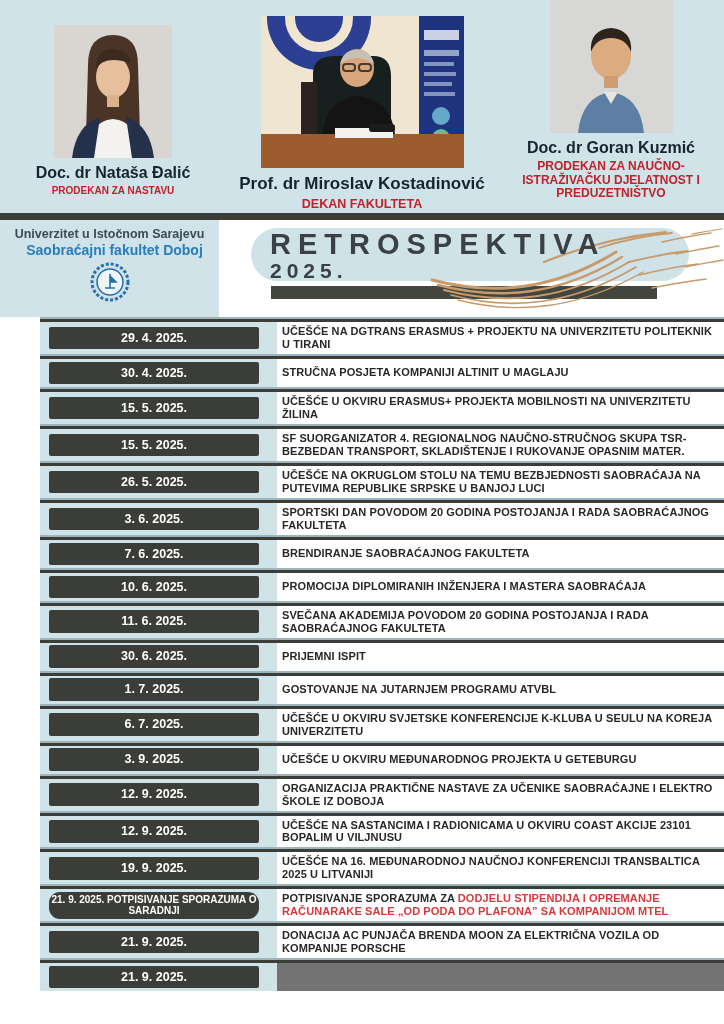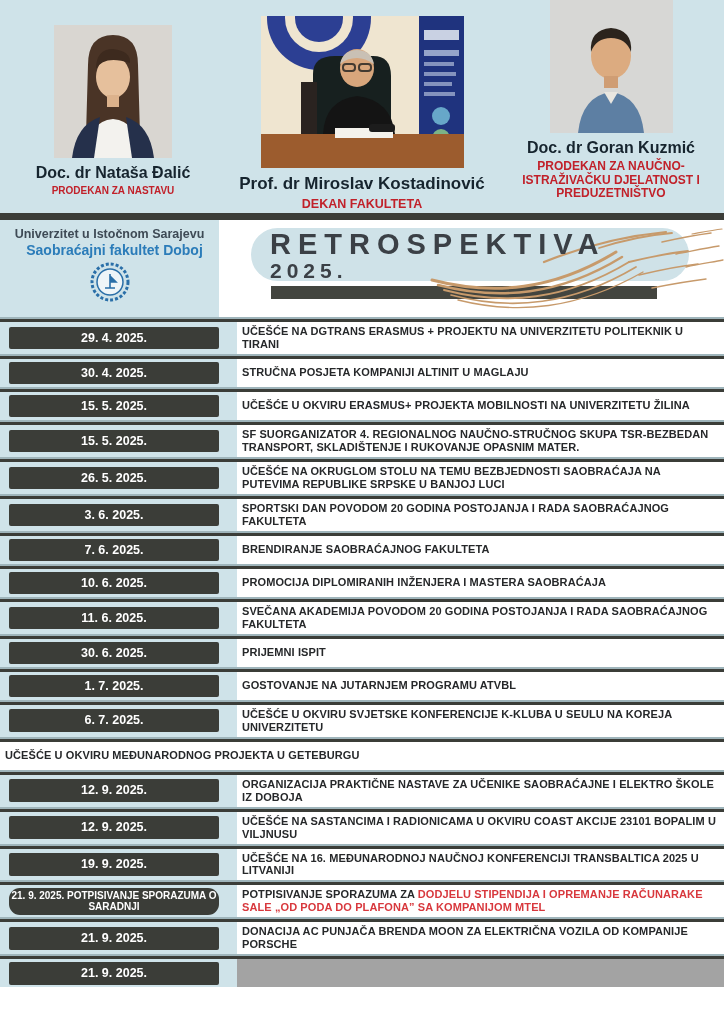--- a/index.html
+++ b/index.html
@@ -31,21 +31,21 @@
   .band-left .faculty { font-size:14px; font-weight:bold; color:#2b7cb9; margin-top:1px;padding-left:10px; }
   .band-left .seal { margin-top:3px; }
   .band-right { flex:1; background:#ffffff; position:relative;margin-left:21px; }
   .title-pill { position:absolute; left:11px; top:8px; width:438px; height:53px; background:#cfe2e8; border-radius:27px; z-index:1; }
   .title-text { position:absolute; left:30px; top:10px; z-index:3; font-size:29px; font-weight:bold; color:#3b4046; letter-spacing:7px; line-height:1; }
   .title-year { position:absolute; left:30px; top:40px; z-index:3; font-size:21px; font-weight:bold; color:#3b4046; letter-spacing:5px; line-height:1; }
   .title-underline { position:absolute; left:31px; top:66px; width:386px; height:13px; background:#43453f; z-index:0; }
   .swoosh { position:absolute; right:0; top:0; z-index:2; }
 
   
-  .events-table { background:#a3a3a3; }
+  .events-table { background:#737373;margin-left:40px; }
   .sep { height:5px; background:#3b3d38; border-top:2px solid #9fb5bb; }
   .row { display:flex; min-height:28px; }
   .date-cell { width:237px; background:#cfe3e9; display:flex; align-items:center; }
   .date-pill { background:#3b3d38; color:#ffffff; font-weight:bold; font-size:12.5px; text-align:center;
                width:210px; margin:2px 14px 2px 9px; padding:4px 2px; border-radius:2px; line-height:1.15; }
   .date-pill.small { font-size:10px; padding:2px 0;border-radius:11px; }
   .desc-cell { flex:1; background:#ffffff; display:flex; align-items:center; padding:3px 8px 3px 5px; }
   .desc-text { font-weight:bold; font-size:11px; line-height:1.18; color:#26282a; letter-spacing:0.1px; }
   .desc-text .red { color:#d8383d; }
 </style>
@@ -257,20 +257,23 @@
       <div class="row">
         <div class="date-cell">
           <div class="date-pill">6. 7. 2025.</div>
         </div>
         <div class="desc-cell">
           <div class="desc-text"><span>UČEŠĆE U OKVIRU SVJETSKE KONFERENCIJE  K-KLUBA U SEULU NA KOREJA UNIVERZITETU</span></div>
         </div>
       </div>
       <div class="sep"></div>
       <div class="row">
+        <div class="date-cell">
+          <div class="date-pill">3. 9. 2025.</div>
+        </div>
         <div class="desc-cell">
           <div class="desc-text"><span>UČEŠĆE U OKVIRU MEĐUNARODNOG PROJEKTA U GETEBURGU</span></div>
         </div>
       </div>
       <div class="sep"></div>
       <div class="row">
         <div class="date-cell">
           <div class="date-pill">12. 9. 2025.</div>
         </div>
         <div class="desc-cell">

